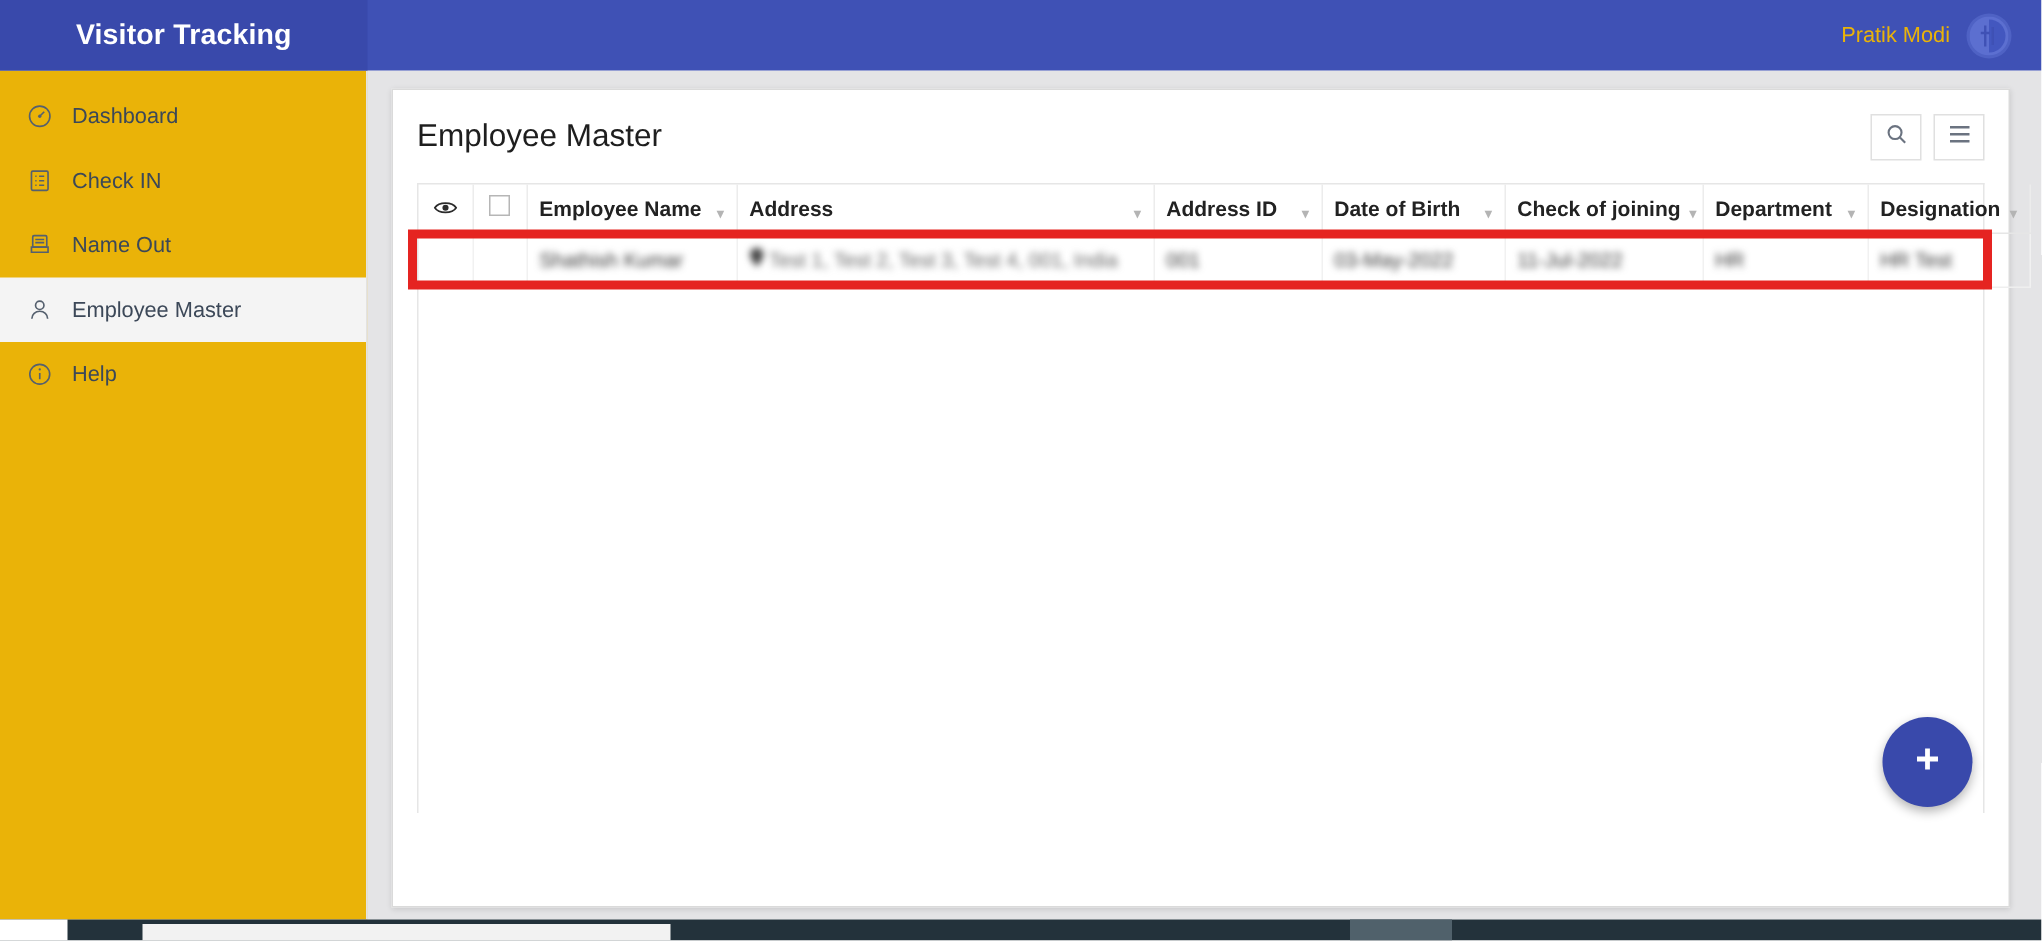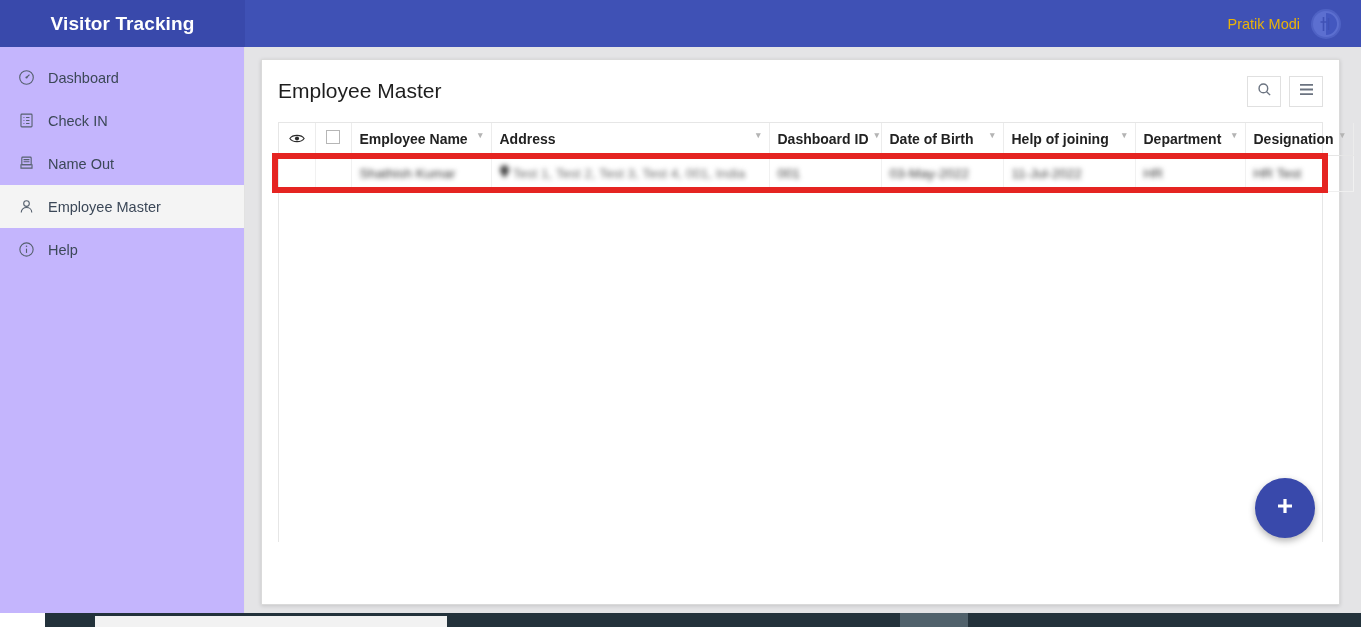--- a/index.html
+++ b/index.html
@@ -36,21 +36,21 @@
   .avatar {
     width: 30px; height: 30px; border-radius: 50%;
     background: #4f62c4;
     display: flex; align-items: center; justify-content: center;
   }
 
   
   .sidebar {
     position: absolute; top: 47px; left: 0;
     width: 245px; height: 566px;
-    background: #c4b5fd;
+    background: #eab308;
     border-right: 1px solid #e2e2e2;
     padding-top: 9px;
   }
   .nav-item {
     display: flex; align-items: center;
     height: 43px; padding-left: 17px; gap: 13px;
     color: #3c4858; font-size: 14.5px;
     cursor: pointer;
   }
   .nav-item.active { background: #f4f4f4; }
@@ -114,21 +114,21 @@
   }
   table.grid th.col-eye, table.grid th.col-check { text-align: center; padding: 0; }
   table.grid td {
     height: 36px;
     font-size: 13.5px; color: #3a3a3a;
     border-right: 1px solid #f1f1f1;
     border-bottom: 1px solid #efefef;
     padding: 0 8px;
     white-space: nowrap; overflow: hidden;
   }
-  .th-inner { display: flex; align-items: flex-start; justify-content: space-between; gap: 6px; }
+  .th-inner { display: flex; align-items: flex-end; justify-content: space-between; gap: 6px; }
   .sort-caret {
     color: #b4b4b4; font-size: 9px; line-height: 1;
     flex: 0 0 auto;
   }
   .chk {
     width: 14px; height: 14px;
     border: 1px solid #b6b6b6; background: #fff;
     display: inline-block;
   }
   .blurred { filter: blur(2.4px); color: #6a6a6a; }
@@ -323,33 +323,33 @@
               </span>
             </th>
             <th>
               <span class="th-inner">
                 <span>Address</span>
                 <span class="sort-caret">▾</span>
               </span>
             </th>
             <th>
               <span class="th-inner">
-                <span>Dashboard ID</span>
+                <span>Address ID</span>
                 <span class="sort-caret">▾</span>
               </span>
             </th>
             <th>
               <span class="th-inner">
                 <span>Date of Birth</span>
                 <span class="sort-caret">▾</span>
               </span>
             </th>
             <th>
               <span class="th-inner">
-                <span>Help of joining</span>
+                <span>Check of joining</span>
                 <span class="sort-caret">▾</span>
               </span>
             </th>
             <th>
               <span class="th-inner">
                 <span>Department</span>
                 <span class="sort-caret">▾</span>
               </span>
             </th>
             <th>

